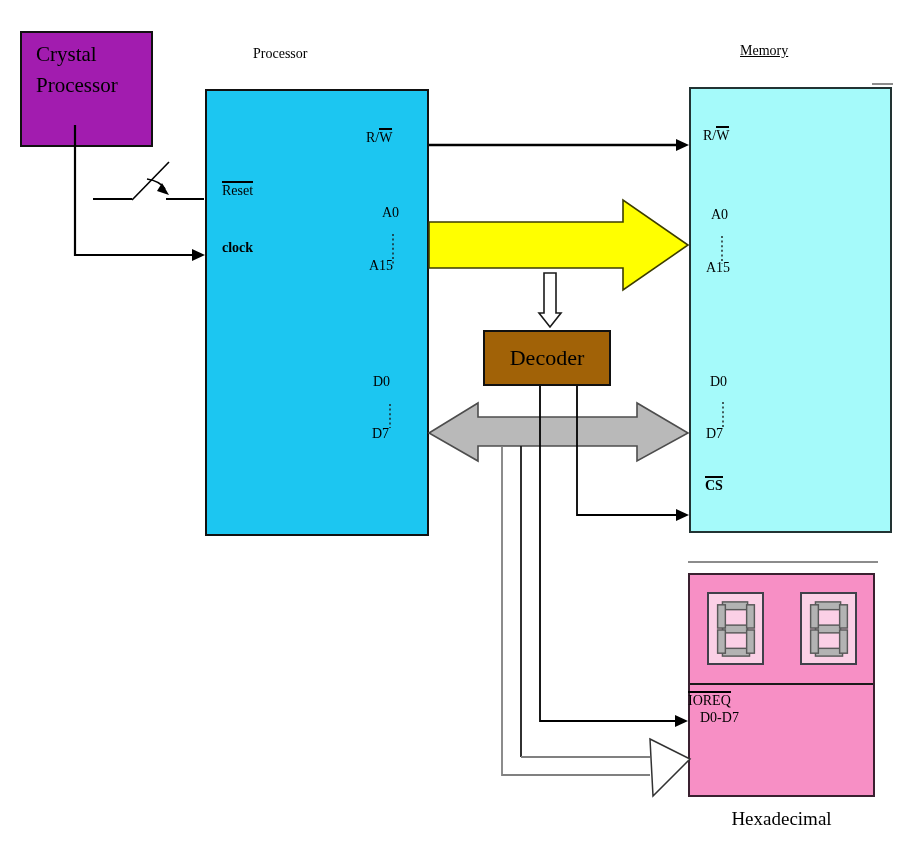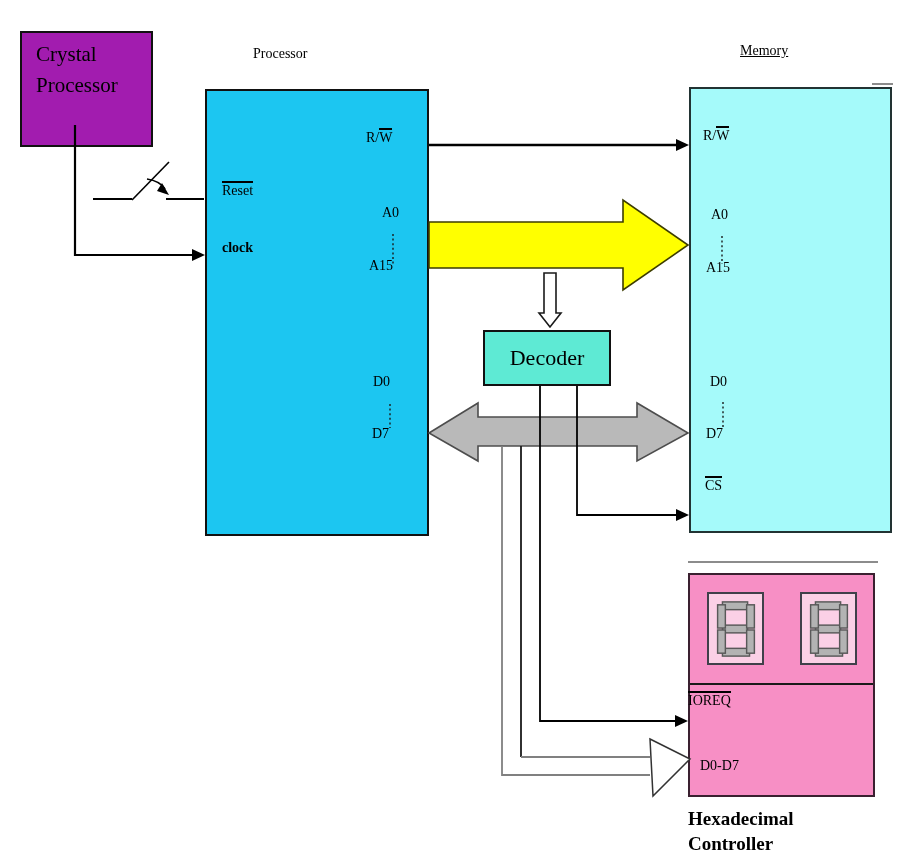--- a/index.html
+++ b/index.html
@@ -6,32 +6,32 @@
   .canvas{
     position:relative;width:909px;height:861px;background:#fff;overflow:hidden;
     font-family:"Liberation Serif","DejaVu Serif",serif;color:#000;
   }
   .overlay{position:absolute;left:0;top:0;width:909px;height:861px;z-index:2;pointer-events:none;}
   .box{position:absolute;box-sizing:border-box;z-index:1;}
   .crystal{left:20px;top:31px;width:133px;height:116px;background:#a21caf;border:2px solid #111;
            padding:6px 0 0 14px;font-size:21px;line-height:31px;}
   .processor{left:205px;top:89px;width:224px;height:447px;background:#1CC6F1;border:2px solid #111;}
   .memory{left:689px;top:87px;width:203px;height:446px;background:#A5FAFA;border:2px solid #233;}
-  .decoder{left:483px;top:330px;width:128px;height:56px;background:#5eead4;border:2px solid #111;
+  .decoder{left:483px;top:330px;width:128px;height:56px;background:#a16207;border:2px solid #111;
            display:flex;align-items:center;justify-content:center;font-size:22px;}
   .hexctrl{left:688px;top:573px;width:187px;height:224px;background:#F78FC5;border:2px solid #3A2030;}
   .hexdivider{position:absolute;left:0;top:108px;width:100%;border-top:2px solid #1a1a1a;}
   .display{position:absolute;top:17px;width:57px;height:73px;background:#FBD0E6;border:2px solid #40404a;
            box-sizing:border-box;display:flex;align-items:center;justify-content:center;}
   .display.d1{left:17px;}
   .display.d2{left:110px;}
   .label{position:absolute;z-index:3;font-size:14px;white-space:nowrap;line-height:1.1;}
   .small{font-size:19px;}
   .ovl{display:inline-block;border-top:2px solid #000;padding-top:1px;line-height:1.02;}
-  .center{text-align:left;font-weight:bold;}
+  .center{text-align:center;}
 </style>
 </head>
 <body>
 
 <div class="canvas">
 
   <div class="box crystal">
     <div>Crystal</div>
     <div>Processor</div>
   </div>
@@ -122,21 +122,20 @@
   <div class="label" style="left:382px;top:205px;">A0</div>
   <div class="label" style="left:369px;top:258px;">A15</div>
   <div class="label" style="left:373px;top:374px;">D0</div>
   <div class="label" style="left:372px;top:426px;">D7</div>
 
   <div class="label" style="left:703px;top:126px;"><span>R/</span><span class="ovl">W</span></div>
   <div class="label" style="left:711px;top:207px;">A0</div>
   <div class="label" style="left:706px;top:260px;">A15</div>
   <div class="label" style="left:710px;top:374px;">D0</div>
   <div class="label" style="left:706px;top:426px;">D7</div>
-  <div class="label" style="left:705px;top:476px;"><span class="ovl">CS</span></div>
+  <div class="label" style="left:705px;top:476px;font-weight:bold;"><span class="ovl">CS</span></div>
 
   <div class="label" style="left:688px;top:691px;"><span class="ovl">IOREQ</span></div>
-  <div class="label" style="left:700px;top:758px;">D0-D7</div>
+  <div class="label" style="left:700px;top:710px;">D0-D7</div>
 
   <div class="label small center" style="left:688px;top:809px;width:187px;">Hexadecimal</div>
-  <div class="label small center" style="left:688px;top:834px;width:187px;">Controller</div>
 
 </div>
 
 </body></html>

